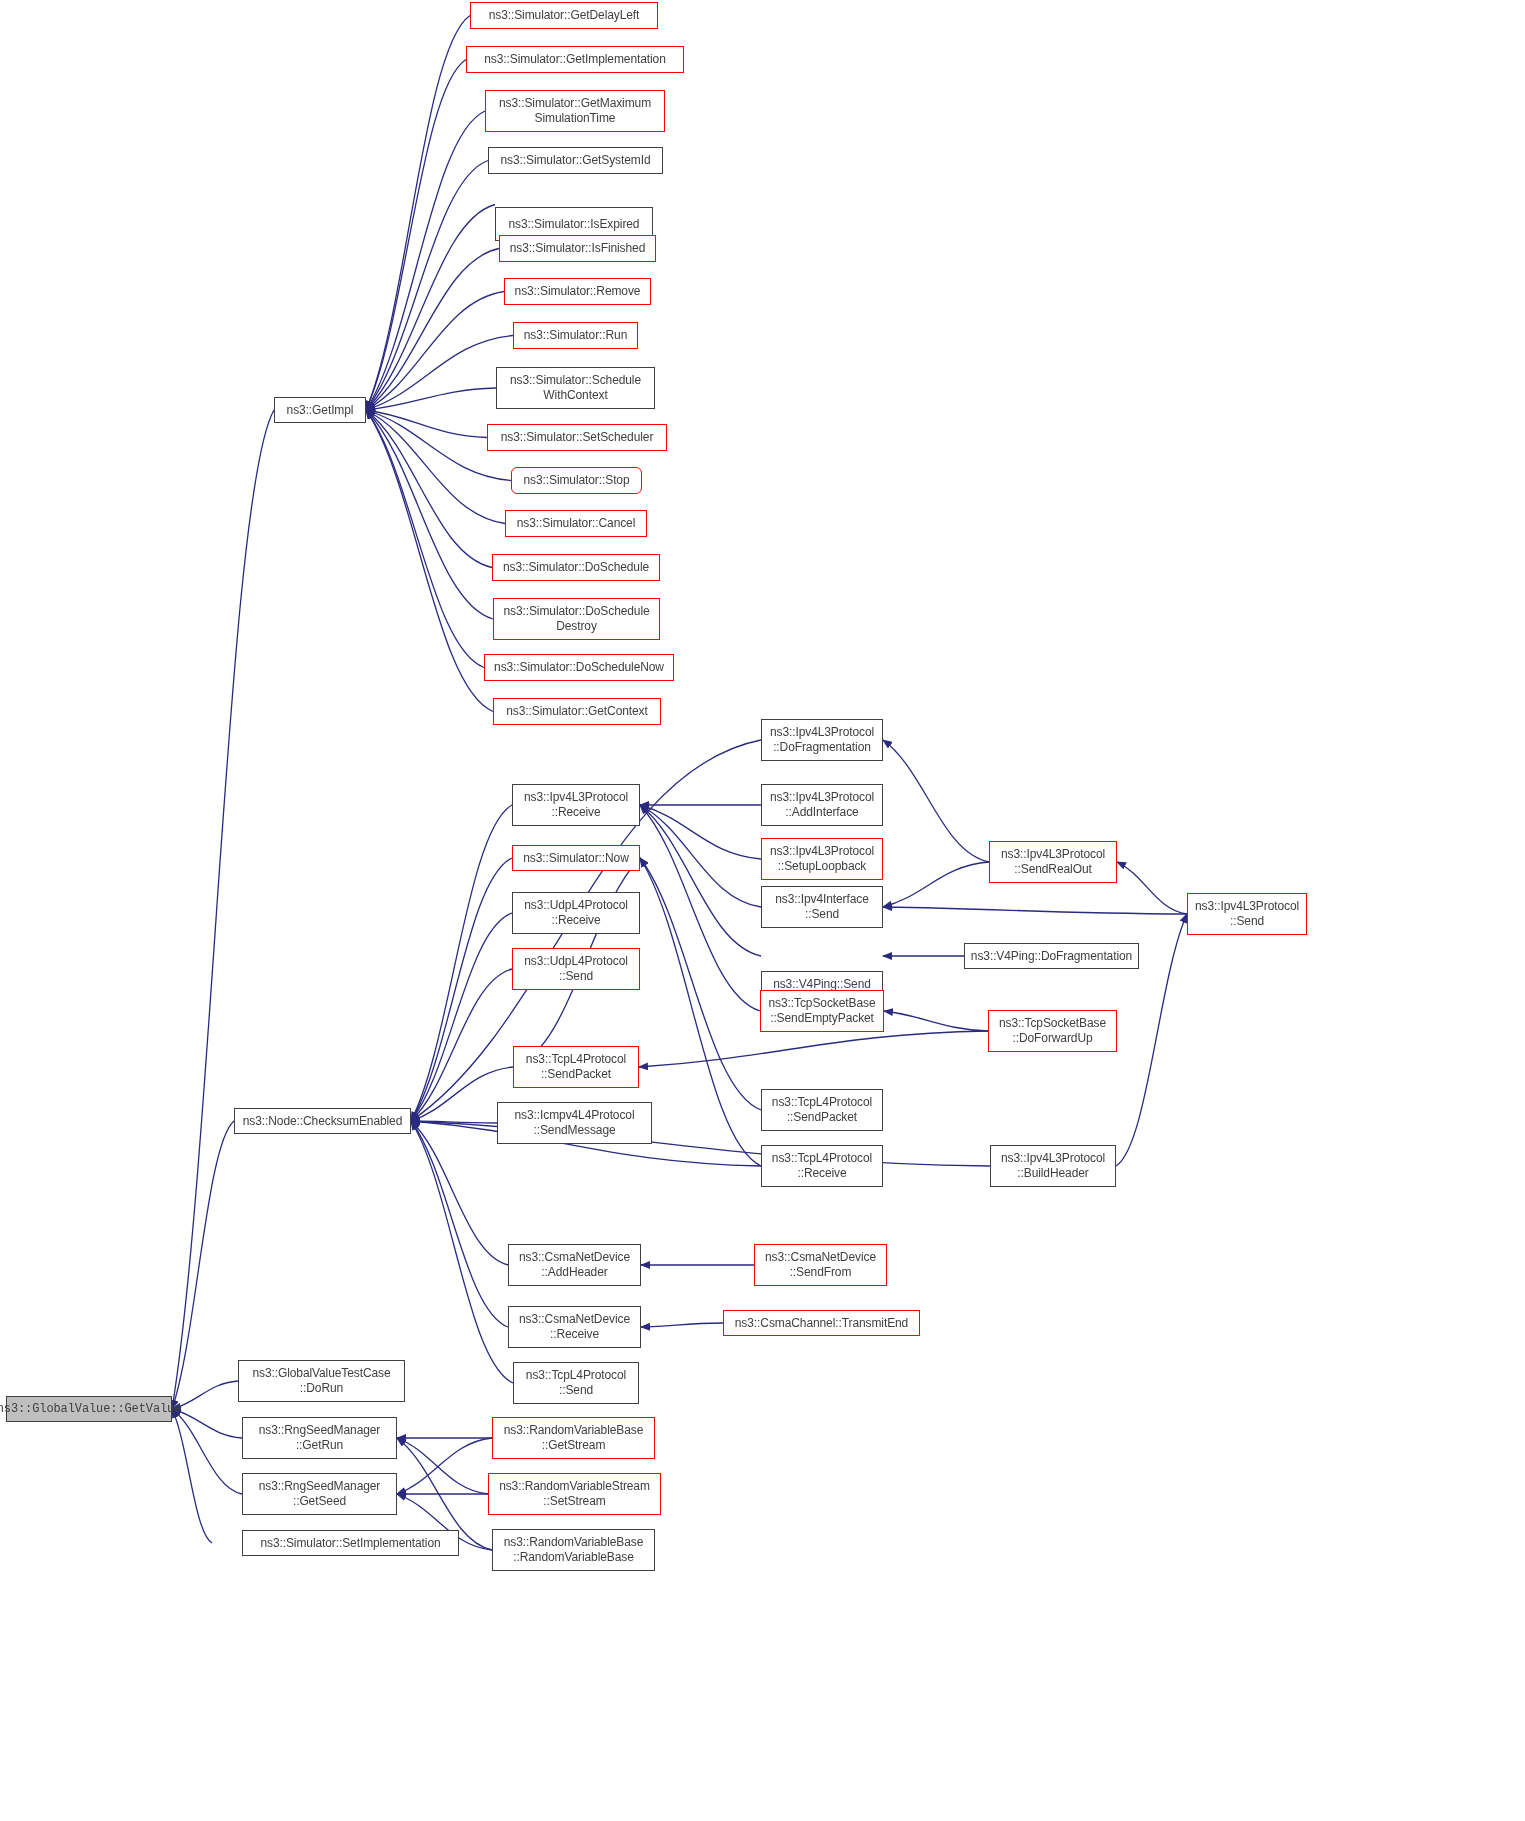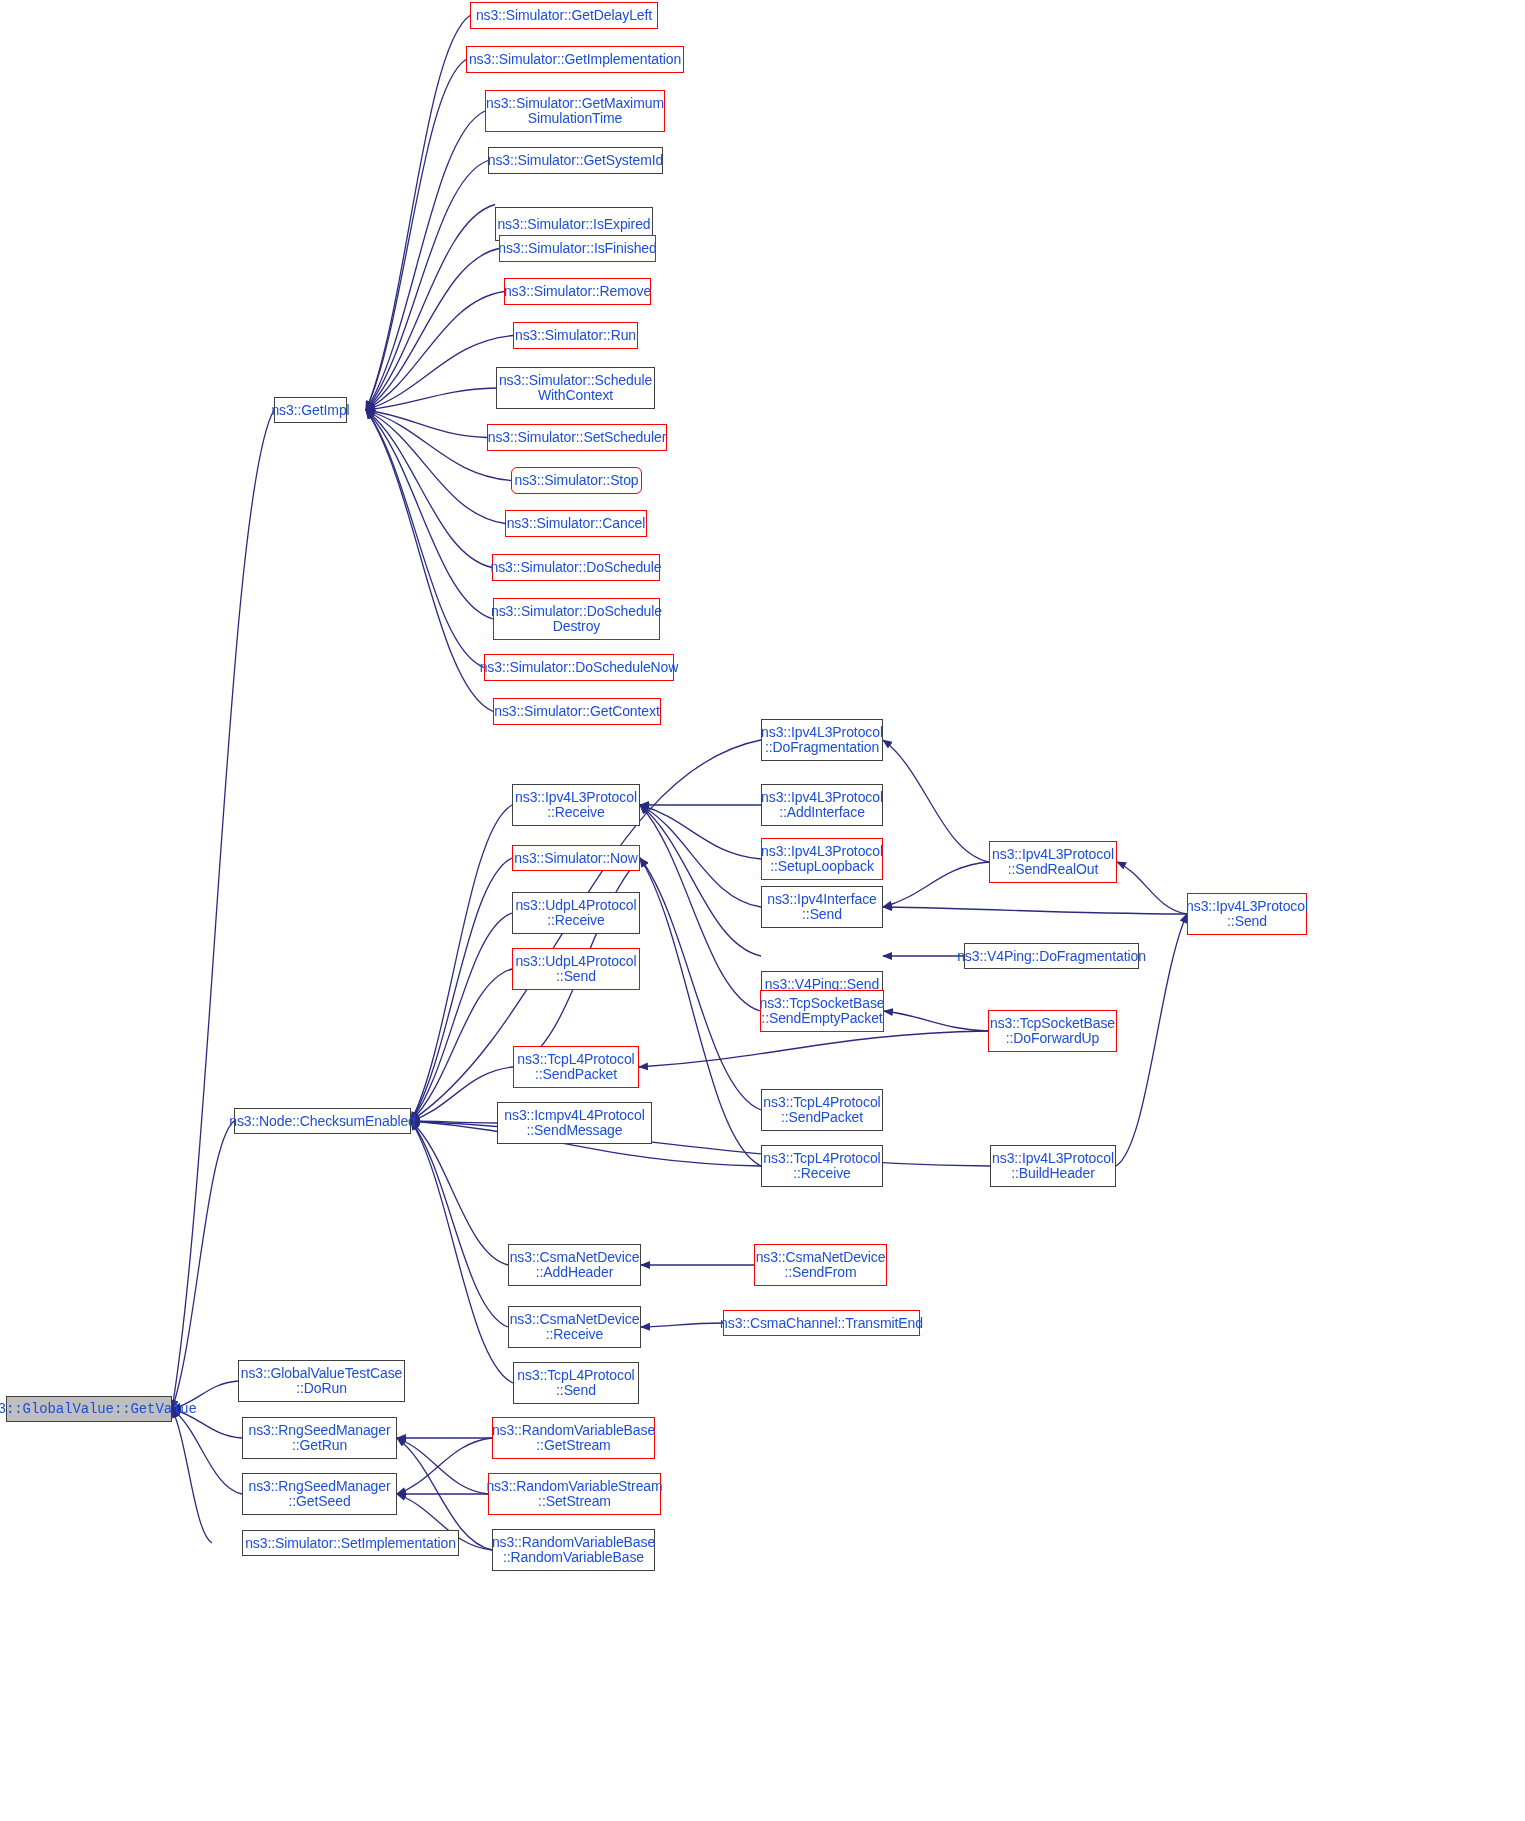--- a/index.html
+++ b/index.html
@@ -24,23 +24,23 @@
     height: 1821px;
     pointer-events: none;
   }
   .node {
     position: absolute;
     box-sizing: border-box;
     display: flex;
     align-items: center;
     justify-content: center;
     text-align: center;
-    font-size: 14px;
+    font-size: 12px;
     line-height: 15px;
-    color: #1d4ed8;
+    color: #404040;
     background: #ffffff;
     border: 1px solid #000000;
     white-space: pre-line;
     letter-spacing: -0.1px;
     z-index: 5;
   }
   .node.red {
     border-color: #ff0000;
   }
   .node.root {
@@ -134,21 +134,21 @@
     <div class="node dark" style="left: 496px; top: 367px; width: 159px; height: 42px;">ns3::Simulator::Schedule
 WithContext</div>
     <div class="node red" style="left: 487px; top: 424px; width: 180px; height: 27px;">ns3::Simulator::SetScheduler</div>
     <div class="node red" style="left: 511px; top: 467px; width: 131px; height: 27px; border-radius: 6px;">ns3::Simulator::Stop</div>
     <div class="node red" style="left: 505px; top: 510px; width: 142px; height: 27px;">ns3::Simulator::Cancel</div>
     <div class="node red" style="left: 492px; top: 554px; width: 168px; height: 27px;">ns3::Simulator::DoSchedule</div>
     <div class="node red" style="left: 493px; top: 598px; width: 167px; height: 42px;">ns3::Simulator::DoSchedule
 Destroy</div>
     <div class="node red" style="left: 484px; top: 654px; width: 190px; height: 27px;">ns3::Simulator::DoScheduleNow</div>
     <div class="node red" style="left: 493px; top: 698px; width: 168px; height: 27px;">ns3::Simulator::GetContext</div>
-    <div class="node dark" style="left: 274px; top: 397px; width: 73px; height: 26px;">ns3::GetImpl</div>
+    <div class="node dark" style="left: 274px; top: 397px; width: 92px; height: 26px;">ns3::GetImpl</div>
     <div class="node dark" style="left: 761px; top: 719px; width: 122px; height: 42px;">ns3::Ipv4L3Protocol
 ::DoFragmentation</div>
     <div class="node dark" style="left: 512px; top: 784px; width: 128px; height: 42px;">ns3::Ipv4L3Protocol
 ::Receive</div>
     <div class="node dark" style="left: 761px; top: 784px; width: 122px; height: 42px;">ns3::Ipv4L3Protocol
 ::AddInterface</div>
     <div class="node red" style="left: 512px; top: 845px; width: 128px; height: 26px;">ns3::Simulator::Now</div>
     <div class="node red" style="left: 761px; top: 838px; width: 122px; height: 42px;">ns3::Ipv4L3Protocol
 ::SetupLoopback</div>
     <div class="node red" style="left: 989px; top: 841px; width: 128px; height: 42px;">ns3::Ipv4L3Protocol

